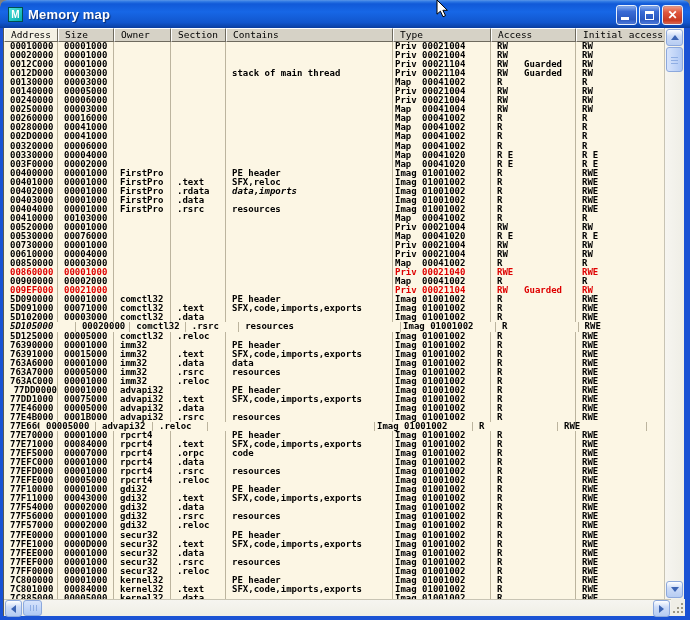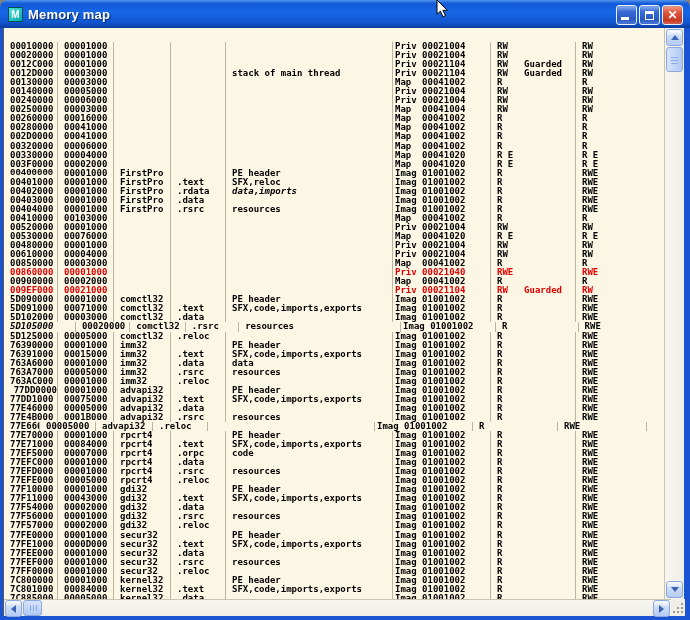--- a/index.html
+++ b/index.html
@@ -106,20 +106,30 @@
         <span class="glyph-close">✕</span>
       </div>
     </div>
   </div>
 
   <div class="b-left"></div>
   <div class="b-right"></div>
   <div class="b-bottom"></div>
 
   <div class="client">
+    <div class="hrow">
+        <div class="hcell hi" style="width: 54px;">Address</div>
+        <div class="hcell" style="width: 56px;">Size</div>
+        <div class="hcell" style="width: 57px;">Owner</div>
+        <div class="hcell" style="width: 55px;">Section</div>
+        <div class="hcell" style="width: 167px;">Contains</div>
+        <div class="hcell" style="width: 98px;">Type</div>
+        <div class="hcell" style="width: 85px;">Access</div>
+        <div class="hcell" style="width: 89px;">Initial access</div>
+      </div>
     <div class="rows">
         <div class="row">
           <span class="cell c-address" style="width: 54px;">00010000</span>
           <span class="cell c-size" style="width: 56px;">00001000</span>
           <span class="cell c-owner" style="width: 57px;"></span>
           <span class="cell c-section" style="width: 55px;"></span>
           <span class="cell c-contains" style="width: 167px;"></span>
           <span class="cell c-type" style="width: 98px;">Priv 00021004</span>
           <span class="cell c-access" style="width: 85px;">RW</span>
           <span class="cell c-initial" style="width: 89px;">RW</span>
@@ -248,21 +258,21 @@
           <span class="cell c-address" style="width: 54px;">003F0000</span>
           <span class="cell c-size" style="width: 56px;">00002000</span>
           <span class="cell c-owner" style="width: 57px;"></span>
           <span class="cell c-section" style="width: 55px;"></span>
           <span class="cell c-contains" style="width: 167px;"></span>
           <span class="cell c-type" style="width: 98px;">Map  00041020</span>
           <span class="cell c-access" style="width: 85px;">R E</span>
           <span class="cell c-initial" style="width: 89px;">R E</span>
         </div>
         <div class="row">
-          <span class="cell c-address" style="width: 54px; font-family: Liberation Mono, monospace;">00400000</span>
+          <span class="cell c-address" style="width: 54px;">00400000</span>
           <span class="cell c-size" style="width: 56px;">00001000</span>
           <span class="cell c-owner" style="width: 57px;">FirstPro</span>
           <span class="cell c-section" style="width: 55px;"></span>
           <span class="cell c-contains" style="width: 167px;">PE header</span>
           <span class="cell c-type" style="width: 98px;">Imag 01001002</span>
           <span class="cell c-access" style="width: 85px;">R</span>
           <span class="cell c-initial" style="width: 89px;">RWE</span>
         </div>
         <div class="row">
           <span class="cell c-address" style="width: 54px;">00401000</span>
@@ -328,21 +338,21 @@
           <span class="cell c-address" style="width: 54px;">00530000</span>
           <span class="cell c-size" style="width: 56px;">00076000</span>
           <span class="cell c-owner" style="width: 57px;"></span>
           <span class="cell c-section" style="width: 55px;"></span>
           <span class="cell c-contains" style="width: 167px;"></span>
           <span class="cell c-type" style="width: 98px;">Map  00041020</span>
           <span class="cell c-access" style="width: 85px;">R E</span>
           <span class="cell c-initial" style="width: 89px;">R E</span>
         </div>
         <div class="row">
-          <span class="cell c-address" style="width: 54px;">00480000</span>
+          <span class="cell c-address" style="width: 54px;">00730000</span>
           <span class="cell c-size" style="width: 56px;">00001000</span>
           <span class="cell c-owner" style="width: 57px;"></span>
           <span class="cell c-section" style="width: 55px;"></span>
           <span class="cell c-contains" style="width: 167px;"></span>
           <span class="cell c-type" style="width: 98px;">Priv 00021004</span>
           <span class="cell c-access" style="width: 85px;">RW</span>
           <span class="cell c-initial" style="width: 89px;">RW</span>
         </div>
         <div class="row">
           <span class="cell c-address" style="width: 54px;">00610000</span>

